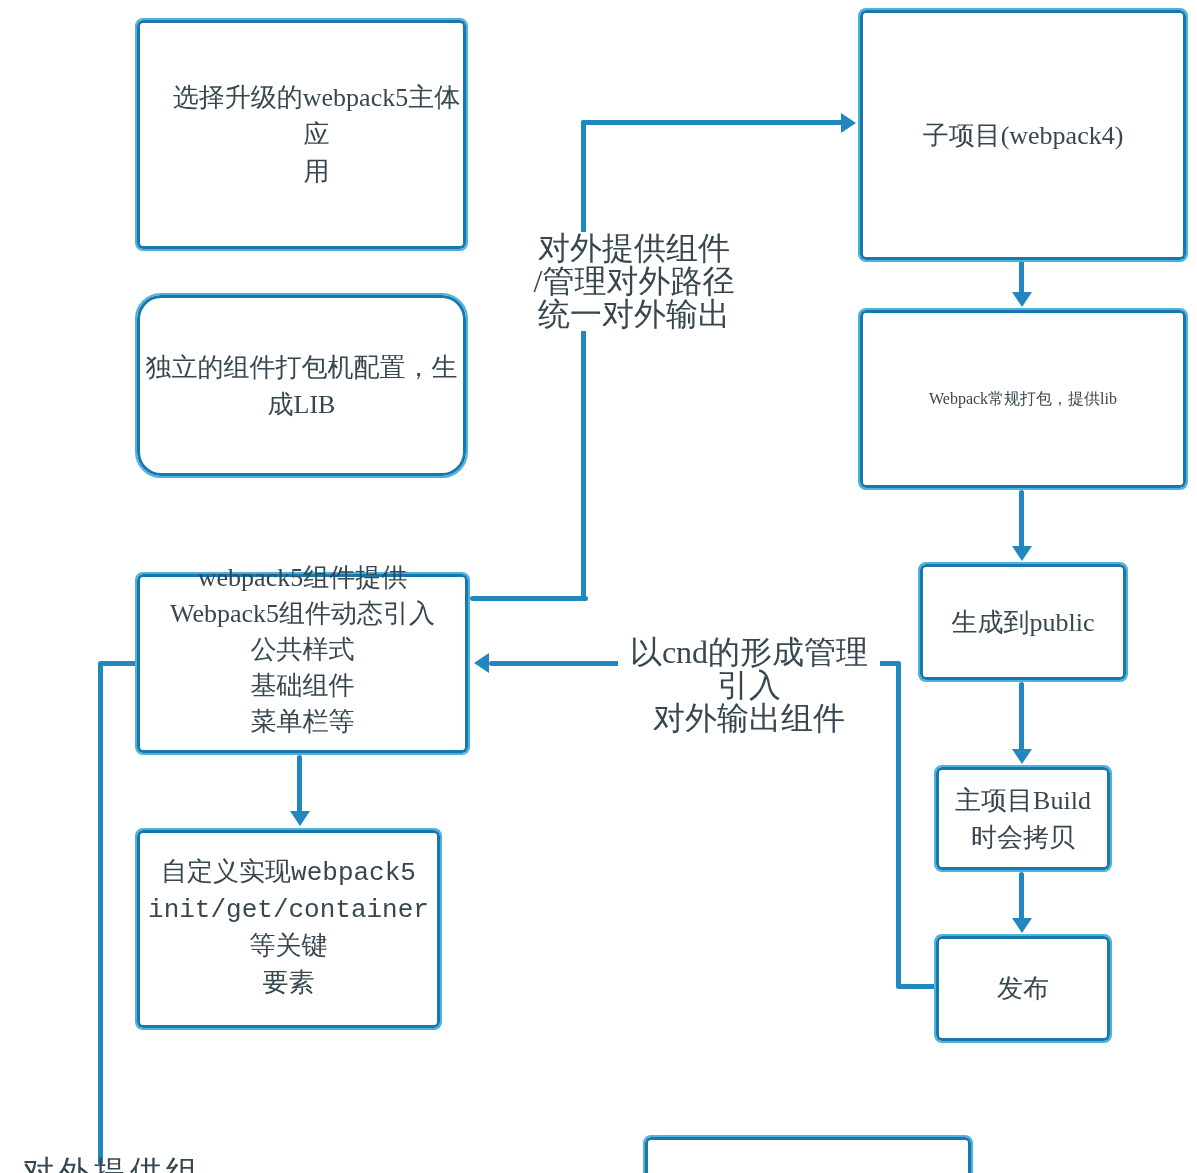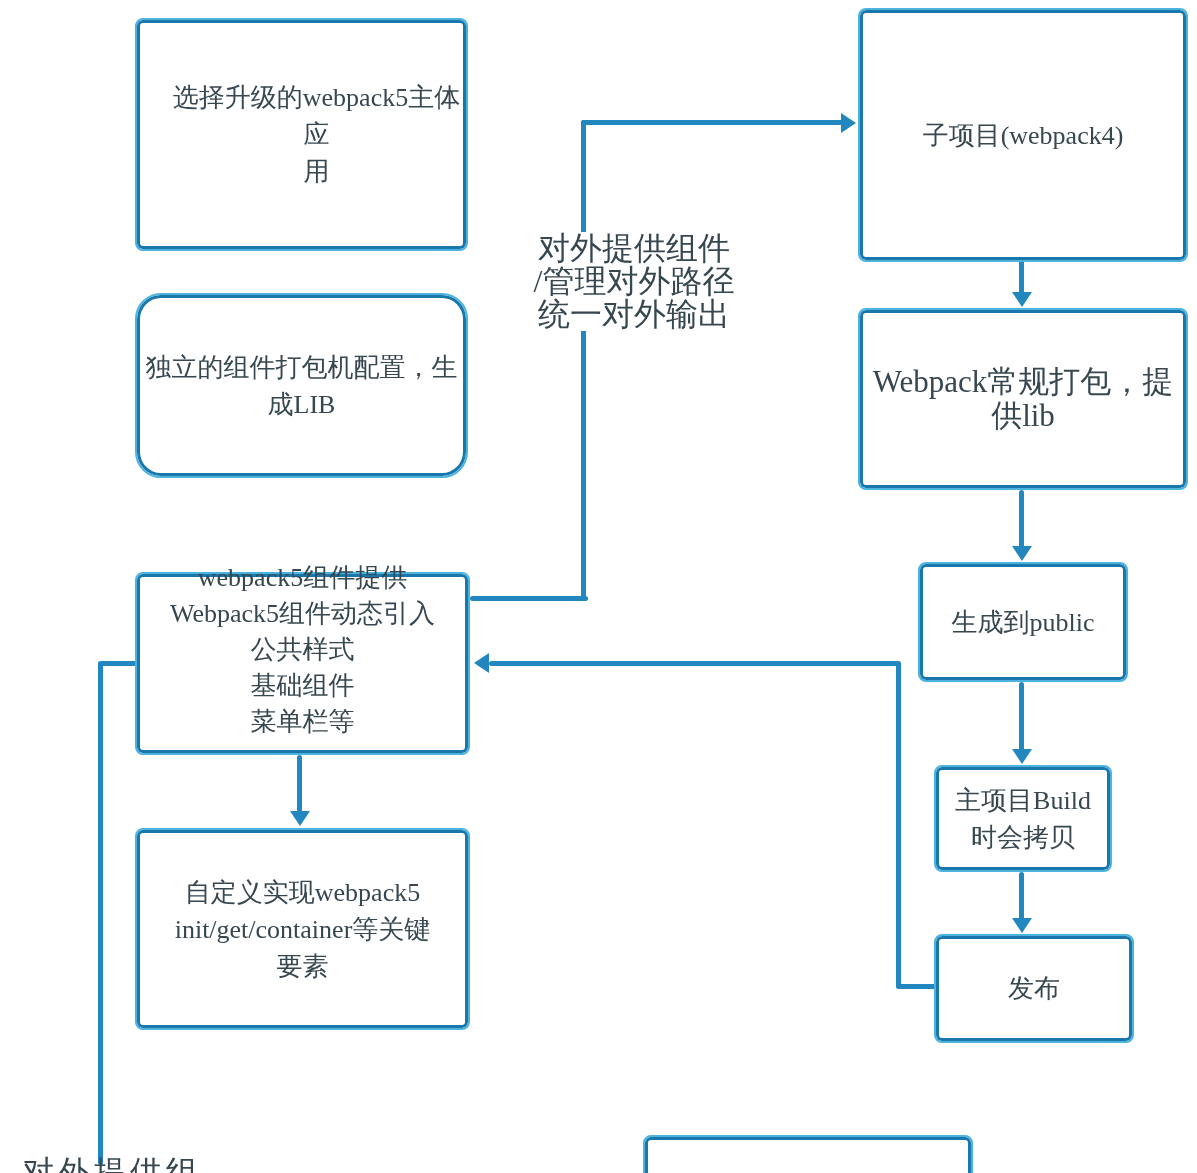--- a/index.html
+++ b/index.html
@@ -22,21 +22,21 @@
     z-index:3;
   }
   .node .txt{
     color:#374750;
     font-size:26px;
     line-height:37px;
     text-align:center;
     white-space:pre-line;
     width:100%;
   }
-  .node.tight .txt{font-size:31px;line-height:34px;}
+  .node.tight .txt{font-size:16px;line-height:34px;}
   .node.top-align{align-items:flex-start;}
   .node.top-align .txt{margin-top:-14px;line-height:36px;}
   
   .seg{position:absolute;background:#2187be;z-index:1;border-radius:3px;}
   .seg.h{height:5px;}
   .seg.v{width:5px;}
   
   .arr{position:absolute;width:0;height:0;z-index:2;}
   .arr.right{border-left:15px solid #2187be;border-top:10px solid transparent;border-bottom:10px solid transparent;}
   .arr.left{border-right:15px solid #2187be;border-top:10px solid transparent;border-bottom:10px solid transparent;}
@@ -83,20 +83,22 @@
   <div class="seg v" style="left:297px;top:755px;height:58px;"></div>
   <div class="arr down" style="left:290px;top:811px;"></div>
 
   <div class="seg h" style="left:100px;top:661px;width:37px;"></div>
   <div class="seg v" style="left:98px;top:661px;height:504px;"></div>
 
   <div class="edge-label" style="left:533px;top:232px;width:202px;">对外提供组件
 /管理对外路径
 统一对外输出</div>
 
+  <div class="edge-label" style="left:618px;top:636px;width:262px;">以cnd的形成管理引入
+对外输出组件</div>
 
   <div class="edge-label" style="left:22px;top:1156px;width:200px;background:transparent;text-align:left;letter-spacing:4px;">对外提供组件</div>
 
   <div class="node" style="left:135px;top:18px;width:333px;height:233px;padding-left:30px;">
     <span class="txt">选择升级的webpack5主体应
 用</span>
   </div>
 
   <div class="node" style="left:135px;top:293px;width:333px;height:185px;border-radius:26px;">
     <span class="txt">独立的组件打包机配置，生
@@ -113,33 +115,33 @@
 
   <div class="node" style="left:918px;top:562px;width:210px;height:120px;">
     <span class="txt">生成到public</span>
   </div>
 
   <div class="node" style="left:934px;top:765px;width:178px;height:107px;">
     <span class="txt">主项目Build
 时会拷贝</span>
   </div>
 
-  <div class="node" style="left:934px;top:934px;width:200px;height:109px;">
+  <div class="node" style="left:934px;top:934px;width:178px;height:109px;">
     <span class="txt">发布</span>
   </div>
 
   <div class="node top-align" style="left:135px;top:572px;width:335px;height:183px;">
     <span class="txt">webpack5组件提供
 Webpack5组件动态引入
 公共样式
 基础组件
 菜单栏等</span>
   </div>
 
-  <div class="node" style="left:135px;top:828px;width:335px;height:202px;">
+  <div class="node" style="left:135px;top:828px;width:307px;height:202px;font-family:Liberation Mono, monospace;">
     <span class="txt">自定义实现webpack5
 init/get/container等关键
 要素</span>
   </div>
 
   <div class="node" style="left:643px;top:1135px;width:330px;height:80px;">
     <span class="txt"></span>
   </div>
 
 </div>

